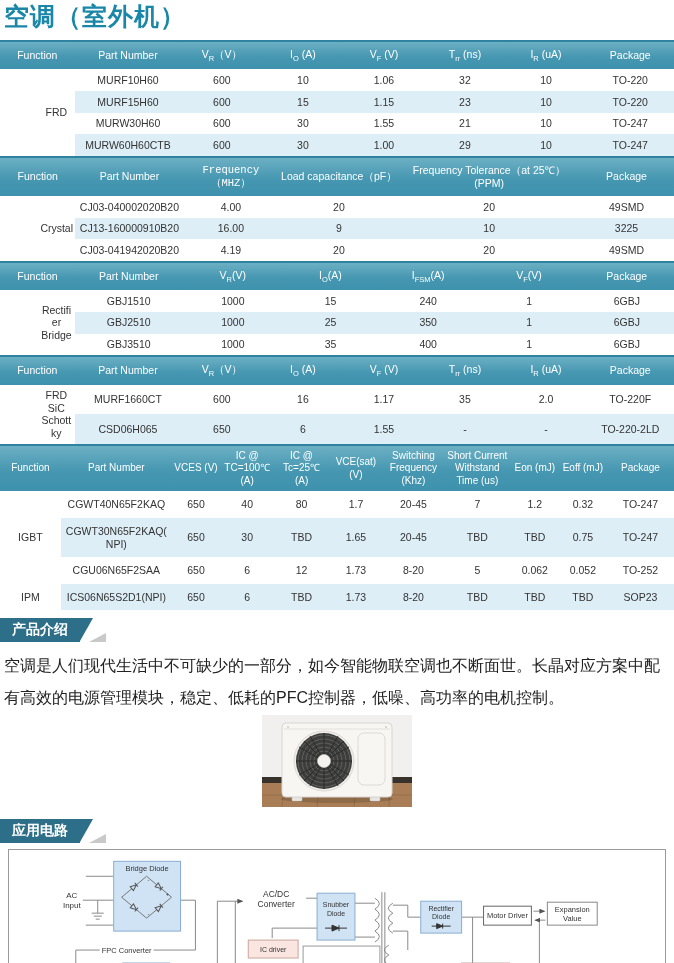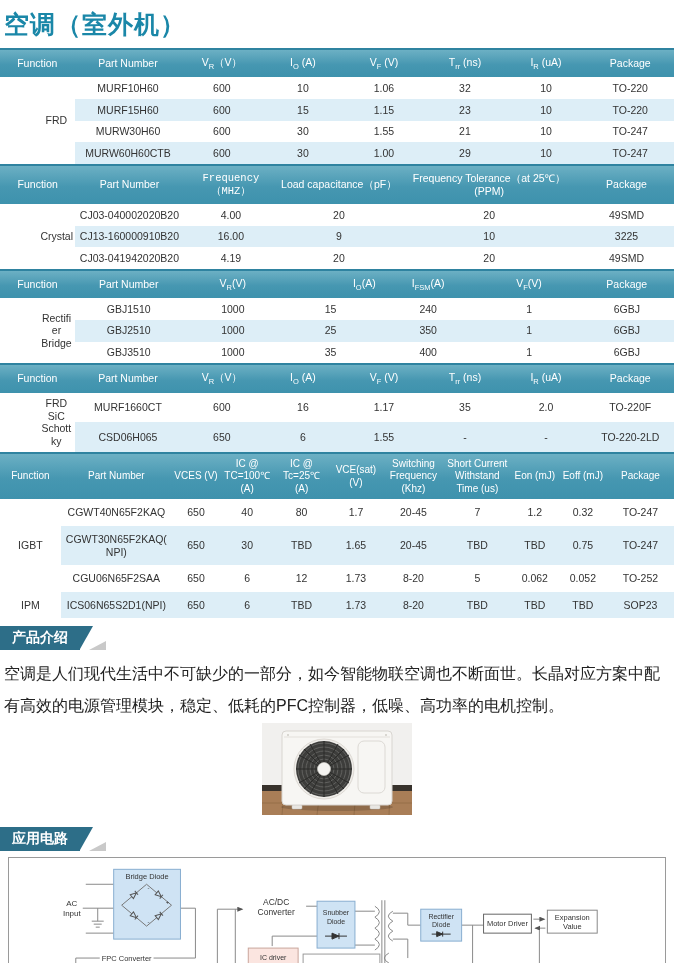--- a/index.html
+++ b/index.html
@@ -1,17 +1,17 @@
 <!DOCTYPE html>
 <html><head>
 <meta charset="utf-8">
 <style>
   html,body{margin:0;padding:0;background:#fff;}
   body{width:674px;font-family:"Liberation Sans",sans-serif;color:#333;}
-  .page-title{font-size:25px;font-weight:bold;color:#1a87a8;margin:8px 0 7px 4px;letter-spacing:1px;}
+  .page-title{font-size:25px;font-weight:bold;color:#1a87a8;margin:0 0 7px 4px;letter-spacing:1px;}
   table{width:100%;border-collapse:collapse;table-layout:fixed;}
   thead th{background:linear-gradient(180deg,#6cb0c4 0%,#4697b1 55%,#3e92ad 100%);
     border-top:2px solid #2f83a0;color:#fff;font-weight:normal;font-size:10.5px;
     padding:6px 2px;line-height:1.25;vertical-align:middle;}
   table.igbt thead th{font-size:10px;padding:4px 2px;}
   tbody td{font-size:10.5px;color:#333;text-align:center;padding:4.5px 2px;line-height:1.2;
     vertical-align:middle;word-wrap:break-word;}
   table.igbt tbody td{padding:7px 2px;}
   tr.alt td{background:#ddeef7;text-align:center;}
   td.fn{background:#fff !important;padding-left:40px;}
@@ -123,21 +123,21 @@
         <td>49SMD</td>
       </tr>
     </tbody>
   </table>
 <table class="parts">
     <thead>
       <tr>
         <th style="width: 11%;">Function</th>
         <th style="width: 16%;">Part  Number</th>
         <th style="width: 15%;">V<sub>R</sub>(V)</th>
-        <th style="width: 14%; text-align: right;">I<sub>O</sub>(A)</th>
+        <th style="width: 14%;">I<sub>O</sub>(A)</th>
         <th style="width: 15%;">I<sub>FSM</sub>(A)</th>
         <th style="width: 15%;">V<sub>F</sub>(V)</th>
         <th style="width: 14%;">Package</th>
       </tr>
     </thead>
     <tbody>
       <tr>
         <td rowspan="3" class="fn">Rectifier Bridge</td>
         <td>GBJ1510</td>
         <td>1000</td>

